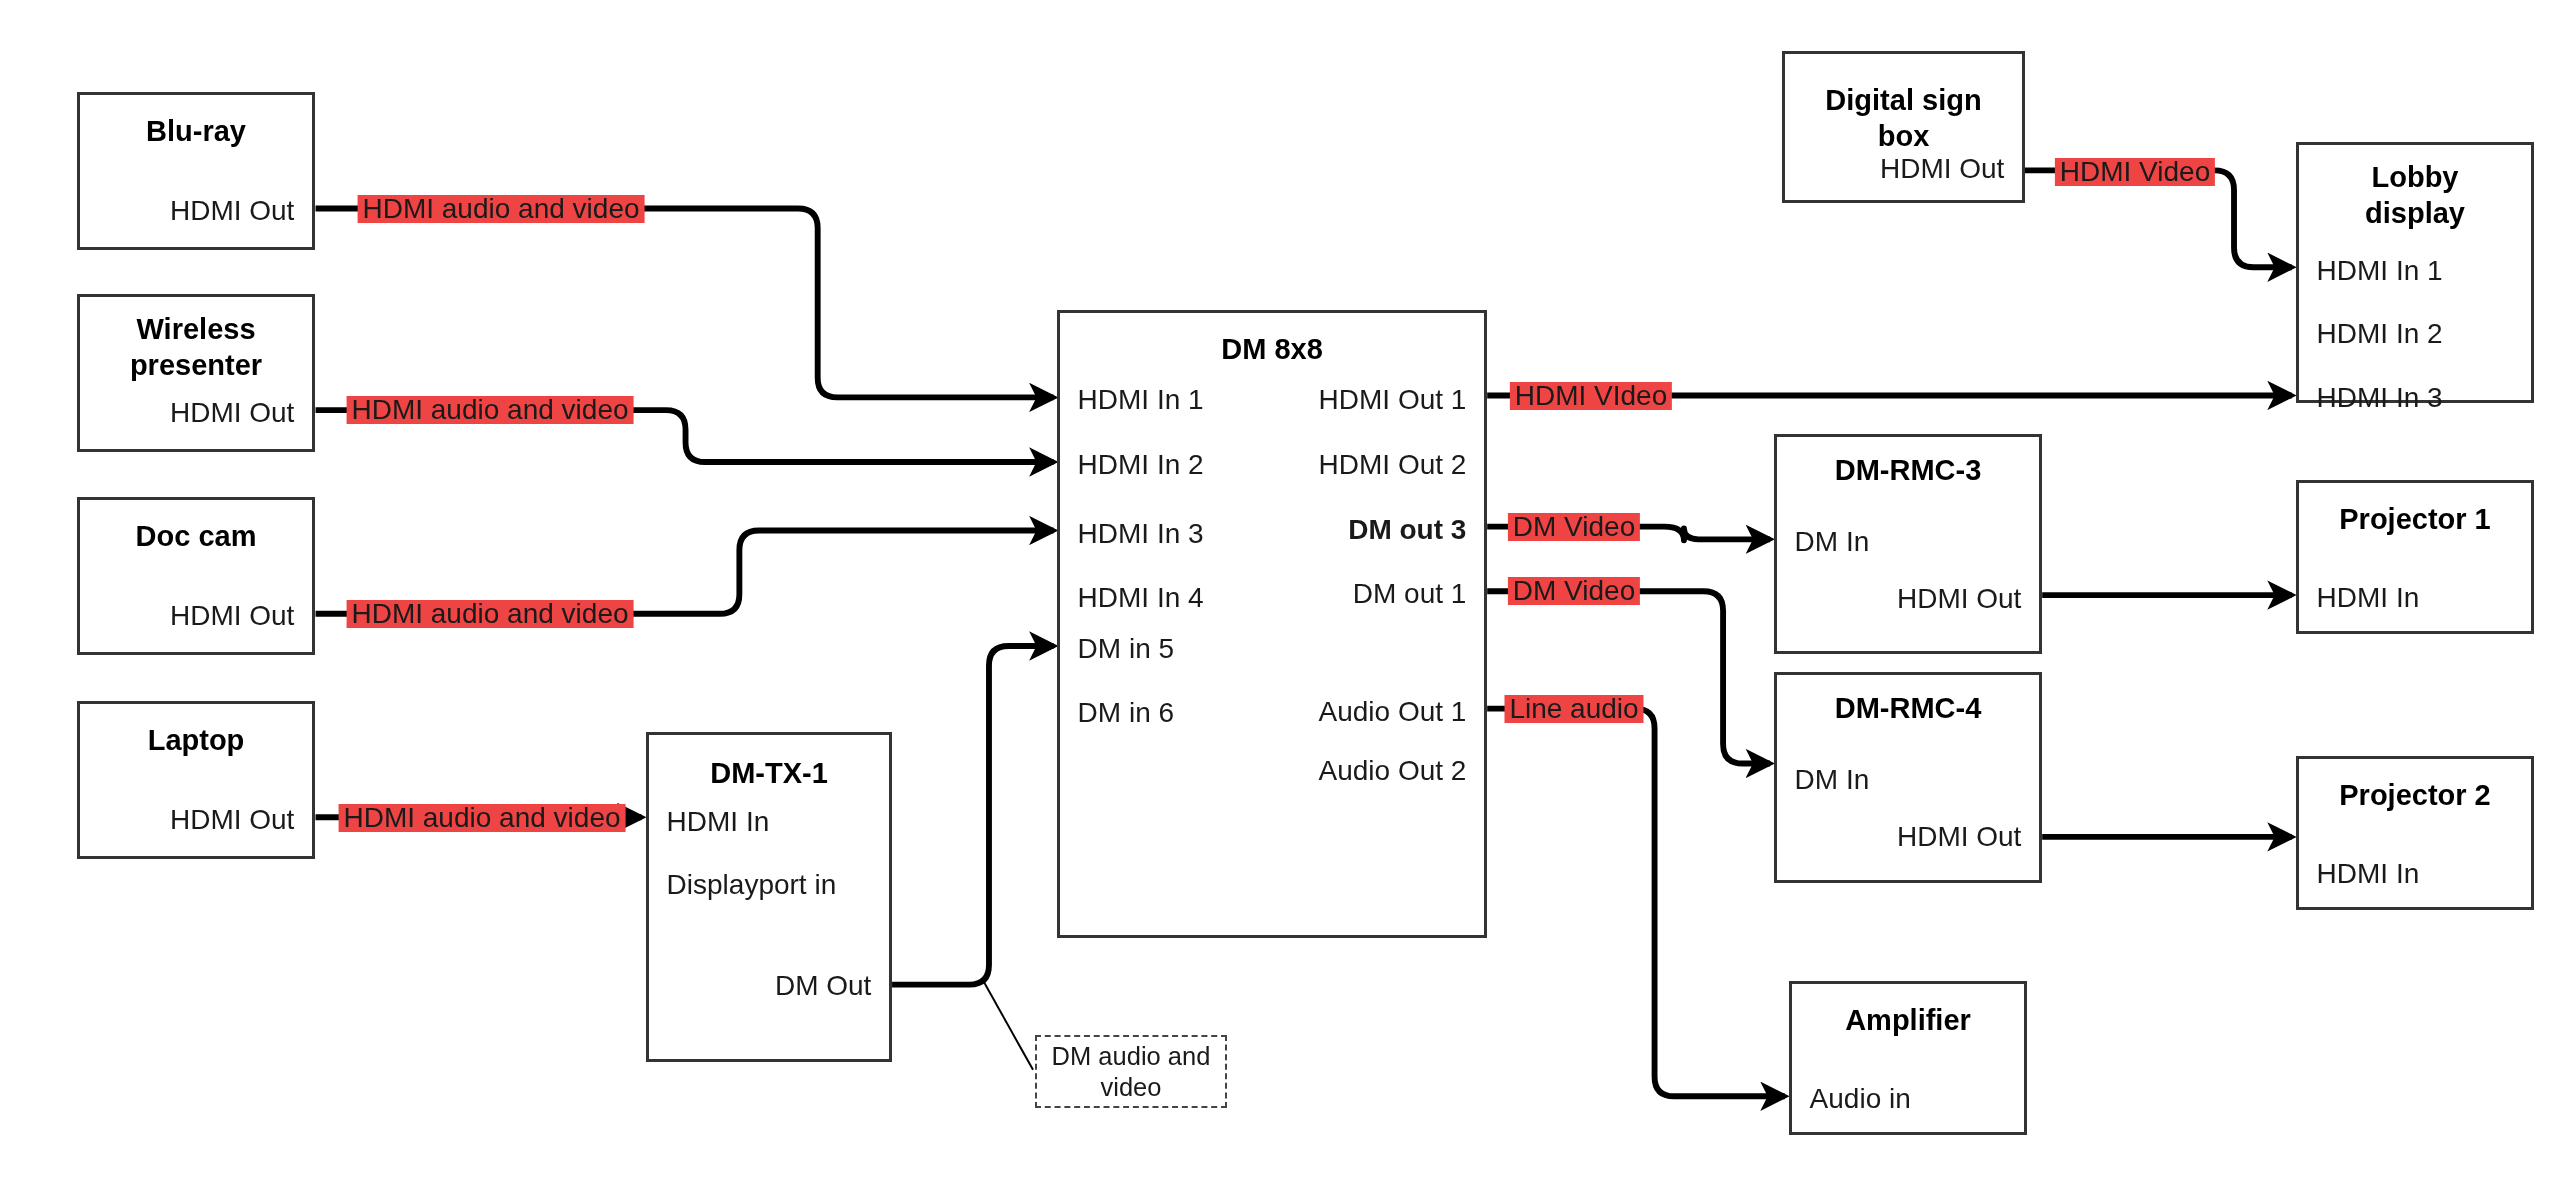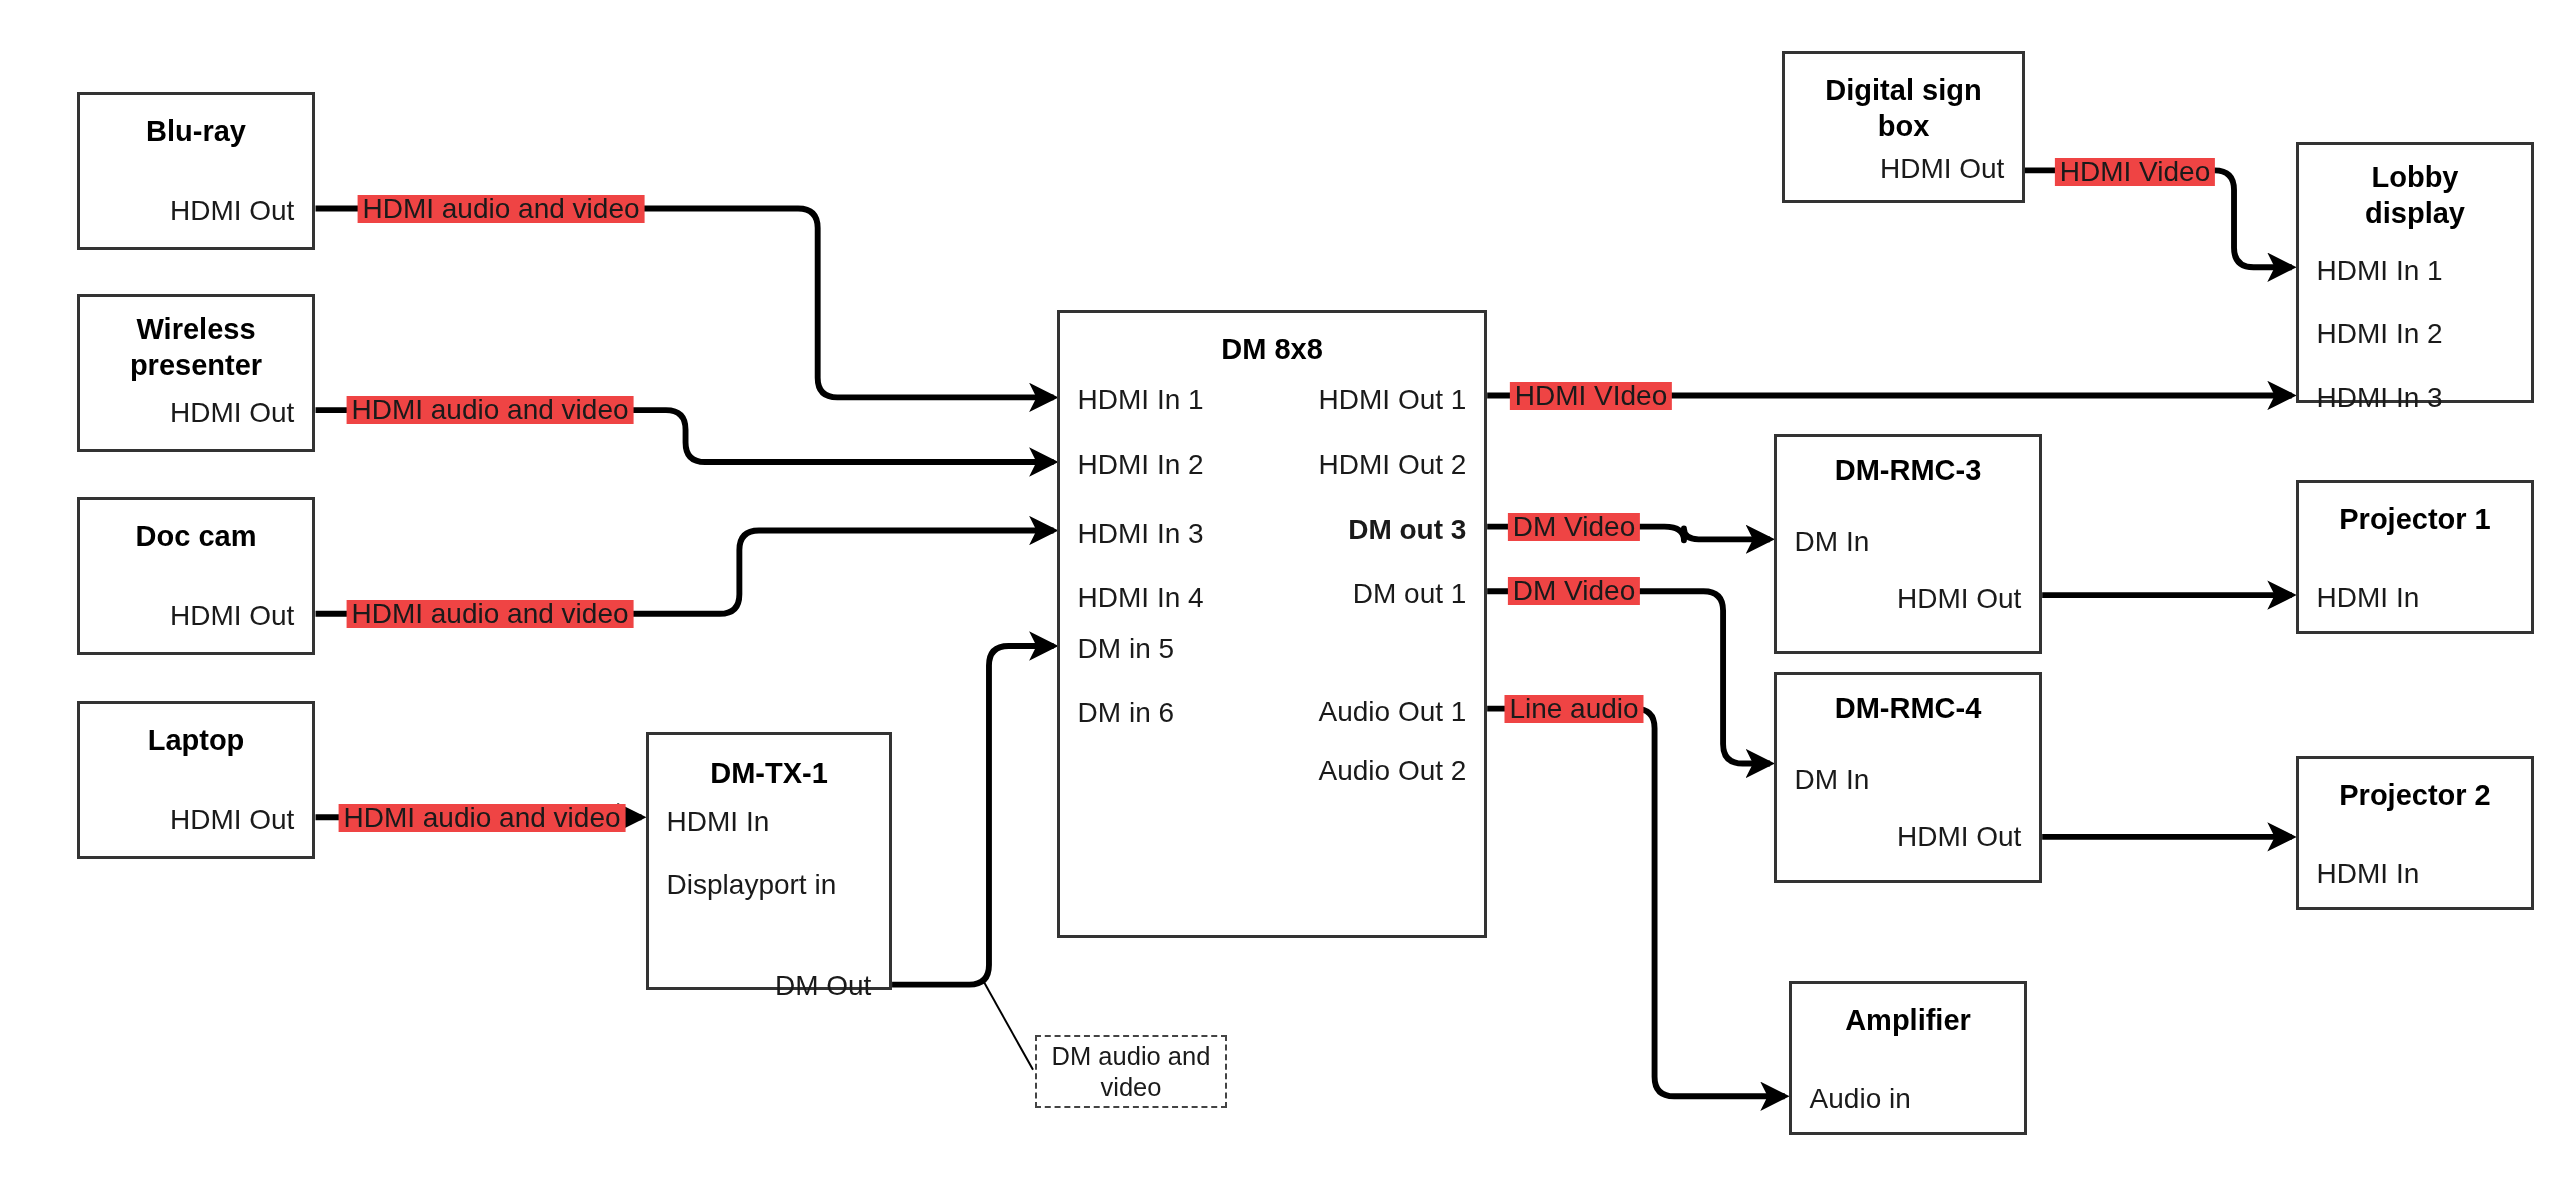--- a/index.html
+++ b/index.html
@@ -164,21 +164,21 @@
   <div class="node" style="left:77px; top:497px; width:238px; height:158px;">
     <div class="node-title" style="top:17.6px;">Doc cam</div>
     <div class="port right" style="top:99px;">HDMI Out</div>
   </div>
 
   <div class="node" style="left:77px; top:701px; width:238px; height:158px;">
     <div class="node-title" style="top:17.6px;">Laptop</div>
     <div class="port right" style="top:99px;">HDMI Out</div>
   </div>
 
-  <div class="node" style="left:646px; top:732px; width:246px; height:258px;padding-left:14px;">
+  <div class="node" style="left:646px; top:732px; width:246px; height:330px;padding-left:14px;">
     <div class="node-title" style="top:19.6px;">DM-TX-1</div>
     <div class="port left" style="top:70px;">HDMI In</div>
     <div class="port left" style="top:133px;">Displayport in</div>
     <div class="port right" style="top:234px;">DM Out</div>
   </div>
 
   <div class="node" style="left:1057px; top:310px; width:430px; height:628px;">
     <div class="node-title" style="top:17.6px;">DM 8x8</div>
 
     <div class="port left" style="top:70px;">HDMI In 1</div>
@@ -190,21 +190,21 @@
 
     <div class="port right" style="top:70px;">HDMI Out 1</div>
     <div class="port right" style="top:135px;">HDMI Out 2</div>
     <div class="port right" style="top:200px;font-weight:bold;">DM out 3</div>
     <div class="port right" style="top:264px;">DM out 1</div>
     <div class="port right" style="top:382px;">Audio Out 1</div>
     <div class="port right" style="top:441px;">Audio Out 2</div>
   </div>
 
   <div class="node" style="left:1782px; top:51px; width:243px; height:152px;">
-    <div class="node-title" style="top:18px;">Digital sign
+    <div class="node-title" style="top:28px;">Digital sign
 box</div>
     <div class="port right" style="top:98px;">HDMI Out</div>
   </div>
 
   <div class="node" style="left:2296px; top:142px; width:238px; height:261px;">
     <div class="node-title" style="top:13.7px;">Lobby
 display</div>
     <div class="port left" style="top:109px;">HDMI In 1</div>
     <div class="port left" style="top:172px;">HDMI In 2</div>
     <div class="port left" style="top:236px;">HDMI In 3</div>

